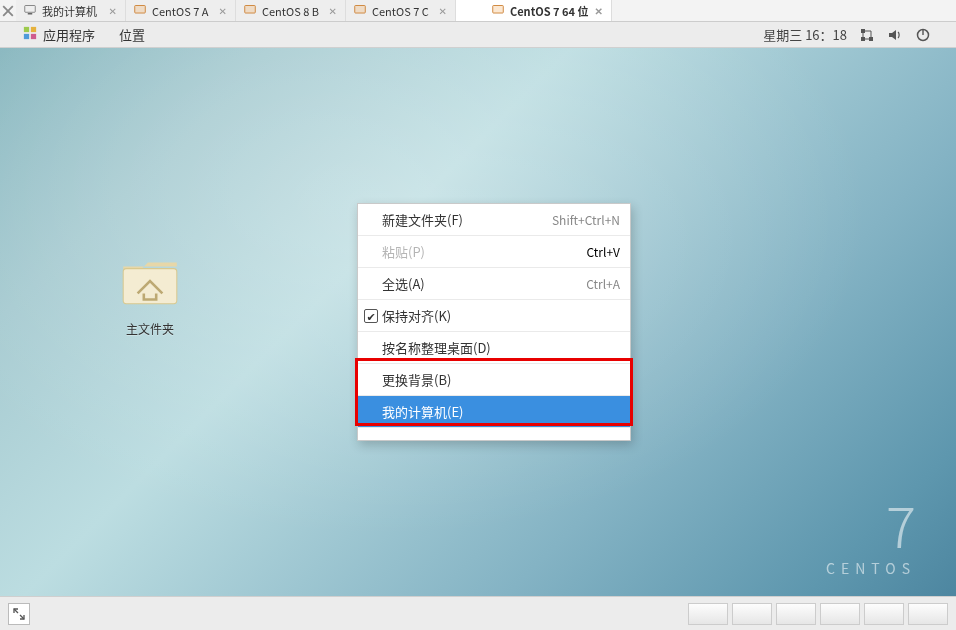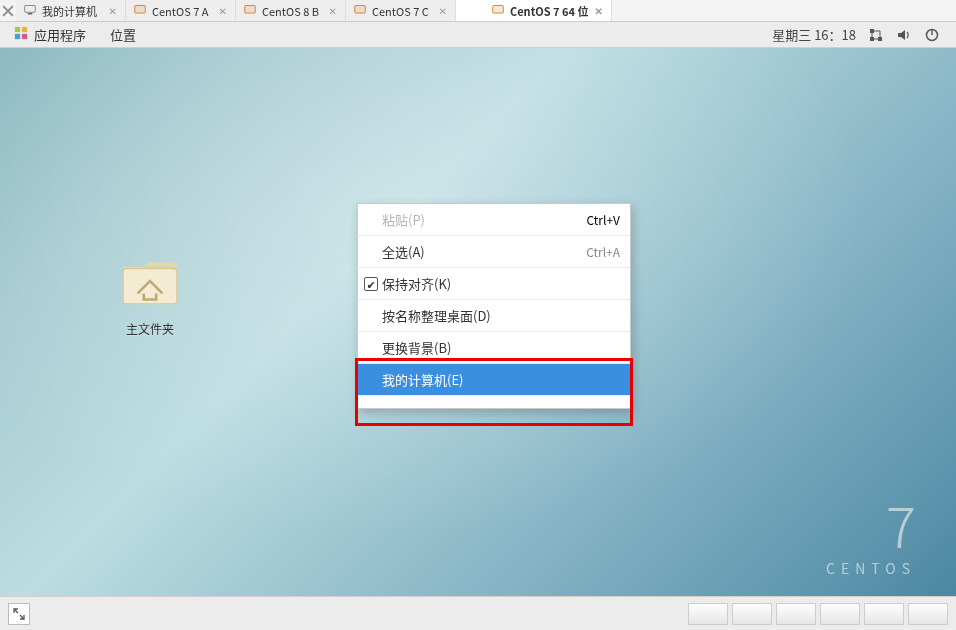--- a/index.html
+++ b/index.html
@@ -43,21 +43,21 @@
   }
   .tab svg, .tabbar .leading-x svg { width: 12px; height: 12px; }
 
   
   .menubar {
     height: 26px;
     background: #ececec;
     border-bottom: 1px solid #d0d0d0;
     display: flex;
     align-items: center;
-    padding: 0 8px;
+    padding: 0 17px;
     font-size: 13px;
     color: #333;
     gap: 12px;
   }
   .menubar .apps {
     display: flex; align-items: center; gap: 6px;
     padding: 2px 6px;
     cursor: pointer;
   }
   .menubar .places { padding: 2px 6px; cursor: pointer; }
@@ -302,20 +302,24 @@
       <svg viewBox="0 0 64 64" width="76" height="76">
         <path d="M6 20h18l6-6h28v4H6z" fill="#e7d7a8"></path>
         <rect x="6" y="20" width="52" height="34" rx="3" fill="#f4ecd2" stroke="#d9c98f"></rect>
         <path d="M20 44 L32 32 L44 44 M26 44v6h12v-6" fill="none" stroke="#bda973" stroke-width="2.5"></path>
       </svg>
     </div>
     <div class="label">主文件夹</div>
   </div>
 
   <div class="ctxmenu">
+    <div class="item">
+      <span class="lbl">新建文件夹(F)</span>
+      <span class="shortcut">Shift+Ctrl+N</span>
+    </div>
     <div class="item disabled">
       <span class="lbl">粘贴(P)</span>
       <span class="shortcut">Ctrl+V</span>
     </div>
     <div class="item">
       <span class="lbl">全选(A)</span>
       <span class="shortcut">Ctrl+A</span>
     </div>
     <div class="item">
       <span class="check">✔</span>

